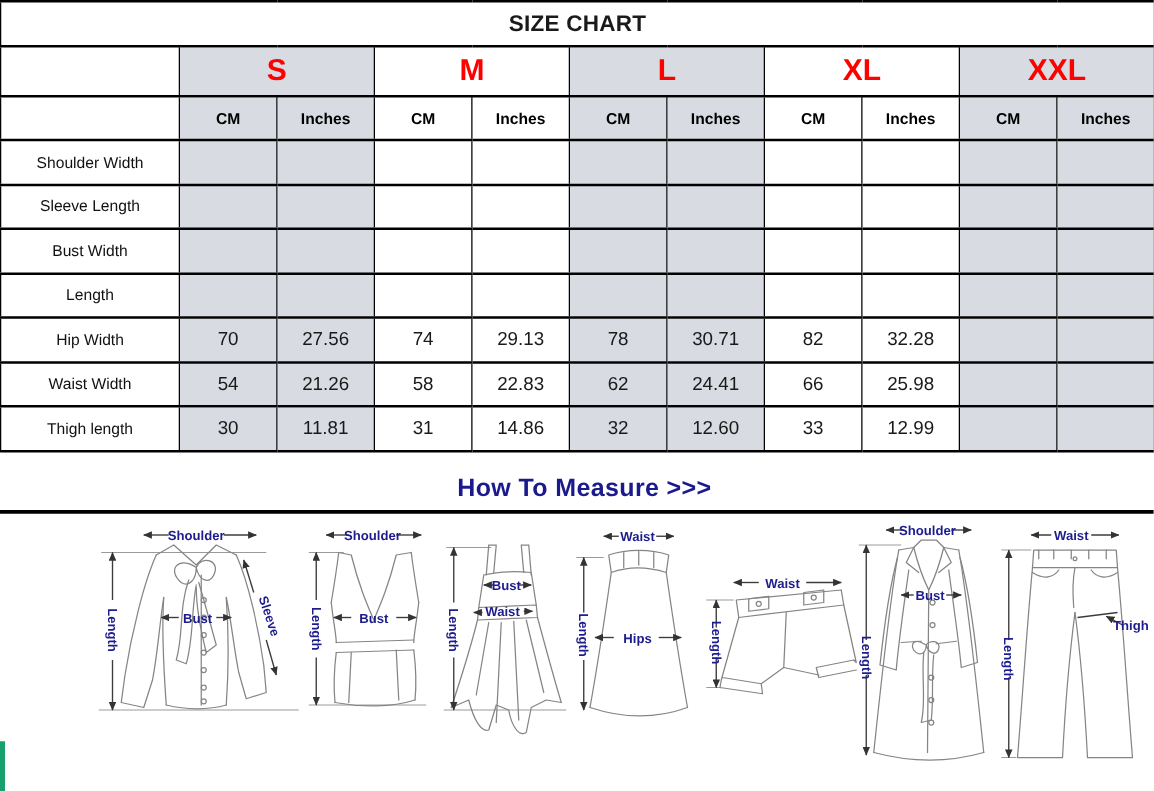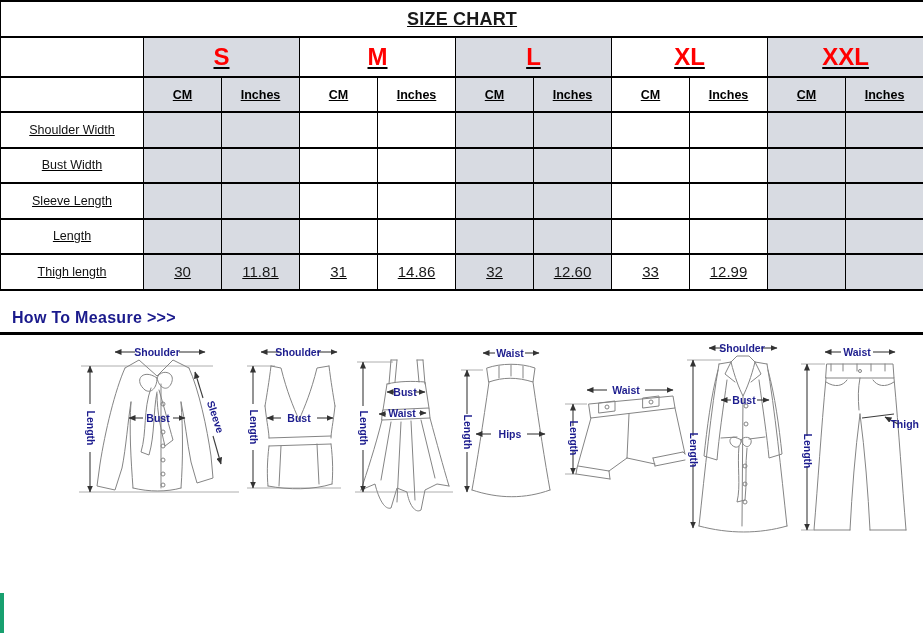--- a/index.html
+++ b/index.html
@@ -1,32 +1,32 @@
 <!DOCTYPE html>
 <html><head>
 <meta charset="utf-8">
 <style>
   html,body{margin:0;padding:0;background:#fff;}
   body{width:923px;height:633px;overflow:hidden;position:relative;
        font-family:"Liberation Sans",sans-serif;}
 
   
-  table.size-chart{border-collapse:collapse;table-layout:fixed;width:923px;text-decoration:underline;}
+  table.size-chart{border-collapse:collapse;table-layout:fixed;width:923px;}
   table.size-chart td{border:1px solid #000;border-top-width:2px;border-bottom-width:2px;
       text-align:center;vertical-align:middle;padding:0;overflow:hidden;color:#1a1a1a;}
   td.title-cell{height:34px;font-size:18px;font-weight:bold;color:#000;letter-spacing:.2px;}
   tr.sizes td{height:38px;font-size:24px;font-weight:bold;color:#ff0000;}
   tr.units td{height:33px;font-size:12.5px;font-weight:bold;color:#000000;}
   tr.data td{height:33.5px;font-size:15px;}
   tr.data td.rl{font-size:12.5px;color:#111;}
   .g{background:#d8dbe2;}
 
   
-  .measure-head{margin:18px 0 5px 12px;font-size:16px;font-weight:bold;
-      color:#1a1a8c;letter-spacing:.3px;}
+  .measure-head{margin:18px 0 5px 12px;font-size:20px;font-weight:bold;
+      color:#1a1a8c;letter-spacing:.3px;text-align:center;}
   .divider{height:3px;background:#000;width:923px;}
   .diagrams{height:205px;display:flex;justify-content:flex-end;
       padding:5px 4px 0 8px;box-sizing:border-box;}
   .diagrams svg{overflow:visible;flex-shrink:0;display:block;}
   .diagrams text{font-family:"Liberation Sans",sans-serif;font-weight:bold;
       font-size:10.5px;fill:#1d1d8e;}
   .gl{stroke:#858585;stroke-width:1;fill:none;stroke-linejoin:round;stroke-linecap:round;}
   .m{stroke:#3c3c3c;stroke-width:1.1;fill:none;}
   .thin{stroke:#9a9a9a;stroke-width:.8;fill:none;}
   .btn{fill:none;stroke:#858585;stroke-width:1;}
@@ -90,55 +90,81 @@
     <td></td>
     <td></td>
     <td class="g"></td>
     <td class="g"></td>
     <td></td>
     <td></td>
     <td class="g"></td>
     <td class="g"></td>
   </tr>
   <tr class="data">
+    <td class="rl">Sleeve Length</td>
+    <td class="g"></td>
+    <td class="g"></td>
+    <td></td>
+    <td></td>
+    <td class="g"></td>
+    <td class="g"></td>
+    <td></td>
+    <td></td>
+    <td class="g"></td>
+    <td class="g"></td>
+  </tr>
+  <tr class="data">
     <td class="rl">Bust Width</td>
     <td class="g"></td>
     <td class="g"></td>
     <td></td>
     <td></td>
     <td class="g"></td>
     <td class="g"></td>
     <td></td>
     <td></td>
     <td class="g"></td>
     <td class="g"></td>
   </tr>
   <tr class="data">
-    <td class="rl">Sleeve Length</td>
-    <td class="g"></td>
-    <td class="g"></td>
-    <td></td>
-    <td></td>
-    <td class="g"></td>
-    <td class="g"></td>
-    <td></td>
-    <td></td>
-    <td class="g"></td>
-    <td class="g"></td>
-  </tr>
-  <tr class="data">
     <td class="rl">Length</td>
     <td class="g"></td>
     <td class="g"></td>
     <td></td>
     <td></td>
     <td class="g"></td>
     <td class="g"></td>
     <td></td>
     <td></td>
+    <td class="g"></td>
+    <td class="g"></td>
+  </tr>
+  <tr class="data">
+    <td class="rl">Hip Width</td>
+    <td class="g">70</td>
+    <td class="g">27.56</td>
+    <td>74</td>
+    <td>29.13</td>
+    <td class="g">78</td>
+    <td class="g">30.71</td>
+    <td>82</td>
+    <td>32.28</td>
+    <td class="g"></td>
+    <td class="g"></td>
+  </tr>
+  <tr class="data">
+    <td class="rl">Waist Width</td>
+    <td class="g">54</td>
+    <td class="g">21.26</td>
+    <td>58</td>
+    <td>22.83</td>
+    <td class="g">62</td>
+    <td class="g">24.41</td>
+    <td>66</td>
+    <td>25.98</td>
     <td class="g"></td>
     <td class="g"></td>
   </tr>
   <tr class="data">
     <td class="rl">Thigh length</td>
     <td class="g">30</td>
     <td class="g">11.81</td>
     <td>31</td>
     <td>14.86</td>
     <td class="g">32</td>

